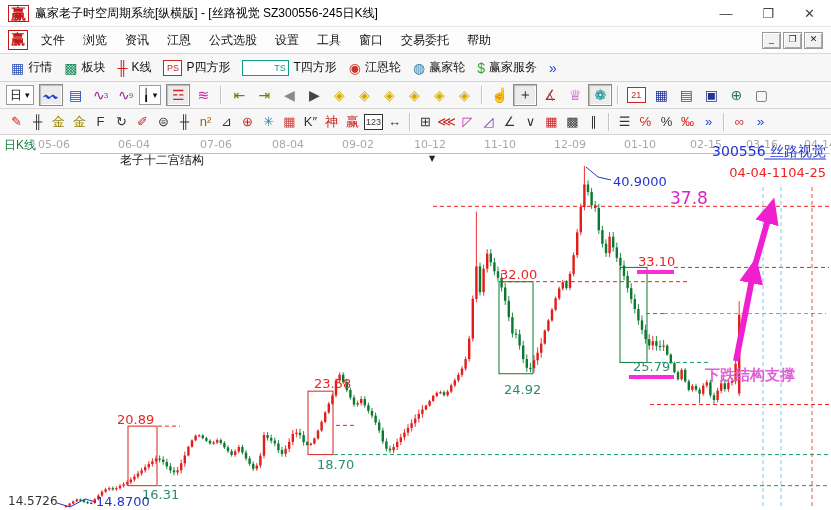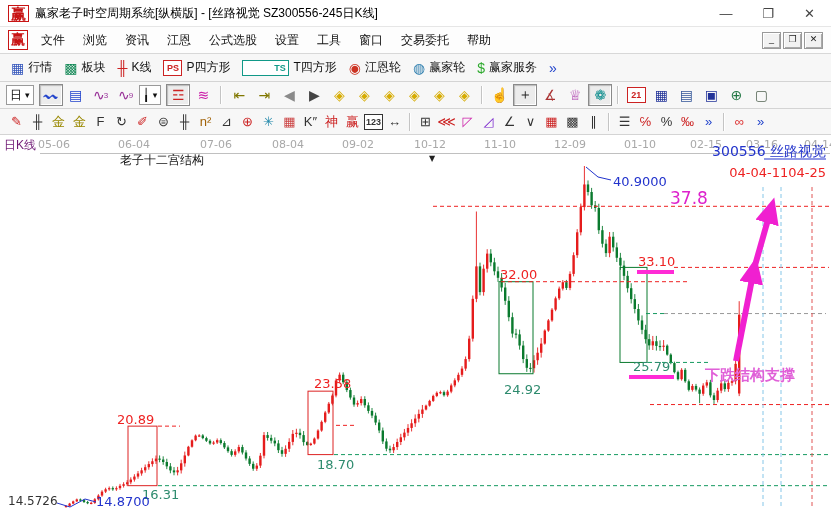--- a/index.html
+++ b/index.html
@@ -23,32 +23,32 @@
       box-shadow:inset 1px 1px 0 #fff, inset -1px -1px 0 #aaa;}
   .toolbar{display:flex;align-items:center;box-sizing:border-box;background:#f7f7f7;
            border-bottom:1px solid #d4d4d4;padding:0 6px;}
   #toolbar-main{height:28px;gap:2px;}
   #toolbar-nav{height:27px;gap:1px;}
   #toolbar-draw{height:26px;gap:0px;}
   .tb-item{display:inline-flex;align-items:center;gap:4px;border:0;background:transparent;
            padding:2px 5px;font-size:12px;color:#111;font-family:inherit;}
   .tb-item .glyph{font-size:14px;line-height:14px;}
   .mini{display:inline-flex;width:17px;height:14px;border:1px solid currentColor;font-size:9px;
-        font-weight:bold;align-items:center;justify-content:center;background:#fff;}
+        font-weight:normal;align-items:center;justify-content:center;background:#fff;}
   .tb-btn{display:inline-flex;align-items:center;justify-content:center;width:24px;height:22px;
           border:1px solid transparent;background:transparent;font-size:14px;padding:0;font-family:inherit;}
   .tb-btn.small{width:21px;height:20px;font-size:13px;}
   .tb-btn.selected{border:1px solid #8a8a8a;background:#ececec;
           box-shadow:inset 1px 1px 1px #bbb, inset -1px -1px 0 #fff;}
   .tb-btn sub{font-size:8px;margin-left:-1px;}
   .tb-sep{width:1px;height:18px;background:#c4c4c4;border-right:1px solid #fff;margin:0 4px;}
   .period-box{display:inline-flex;align-items:center;border:1px solid #9a9a9a;background:#fff;
           height:18px;padding:0 3px;gap:3px;font-size:12px;margin-right:4px;}
   .chart-panel{position:relative;width:831px;height:373px;background:#fff;}
-  .mode-label{position:absolute;left:4px;top:2px;color:#701a75;font-size:12px;}
+  .mode-label{position:absolute;left:4px;top:2px;color:#15803d;font-size:12px;}
   svg text{font-family:"DejaVu Sans","Liberation Sans",sans-serif;}
 </style>
 </head>
 <body>
 
 <div class="titlebar">
   <span class="app-logo">赢</span>
   <span class="title-text">赢家老子时空周期系统[纵横版] - [丝路视觉  SZ300556-245日K线]</span>
   <div class="win-controls">
     <span>—</span>

